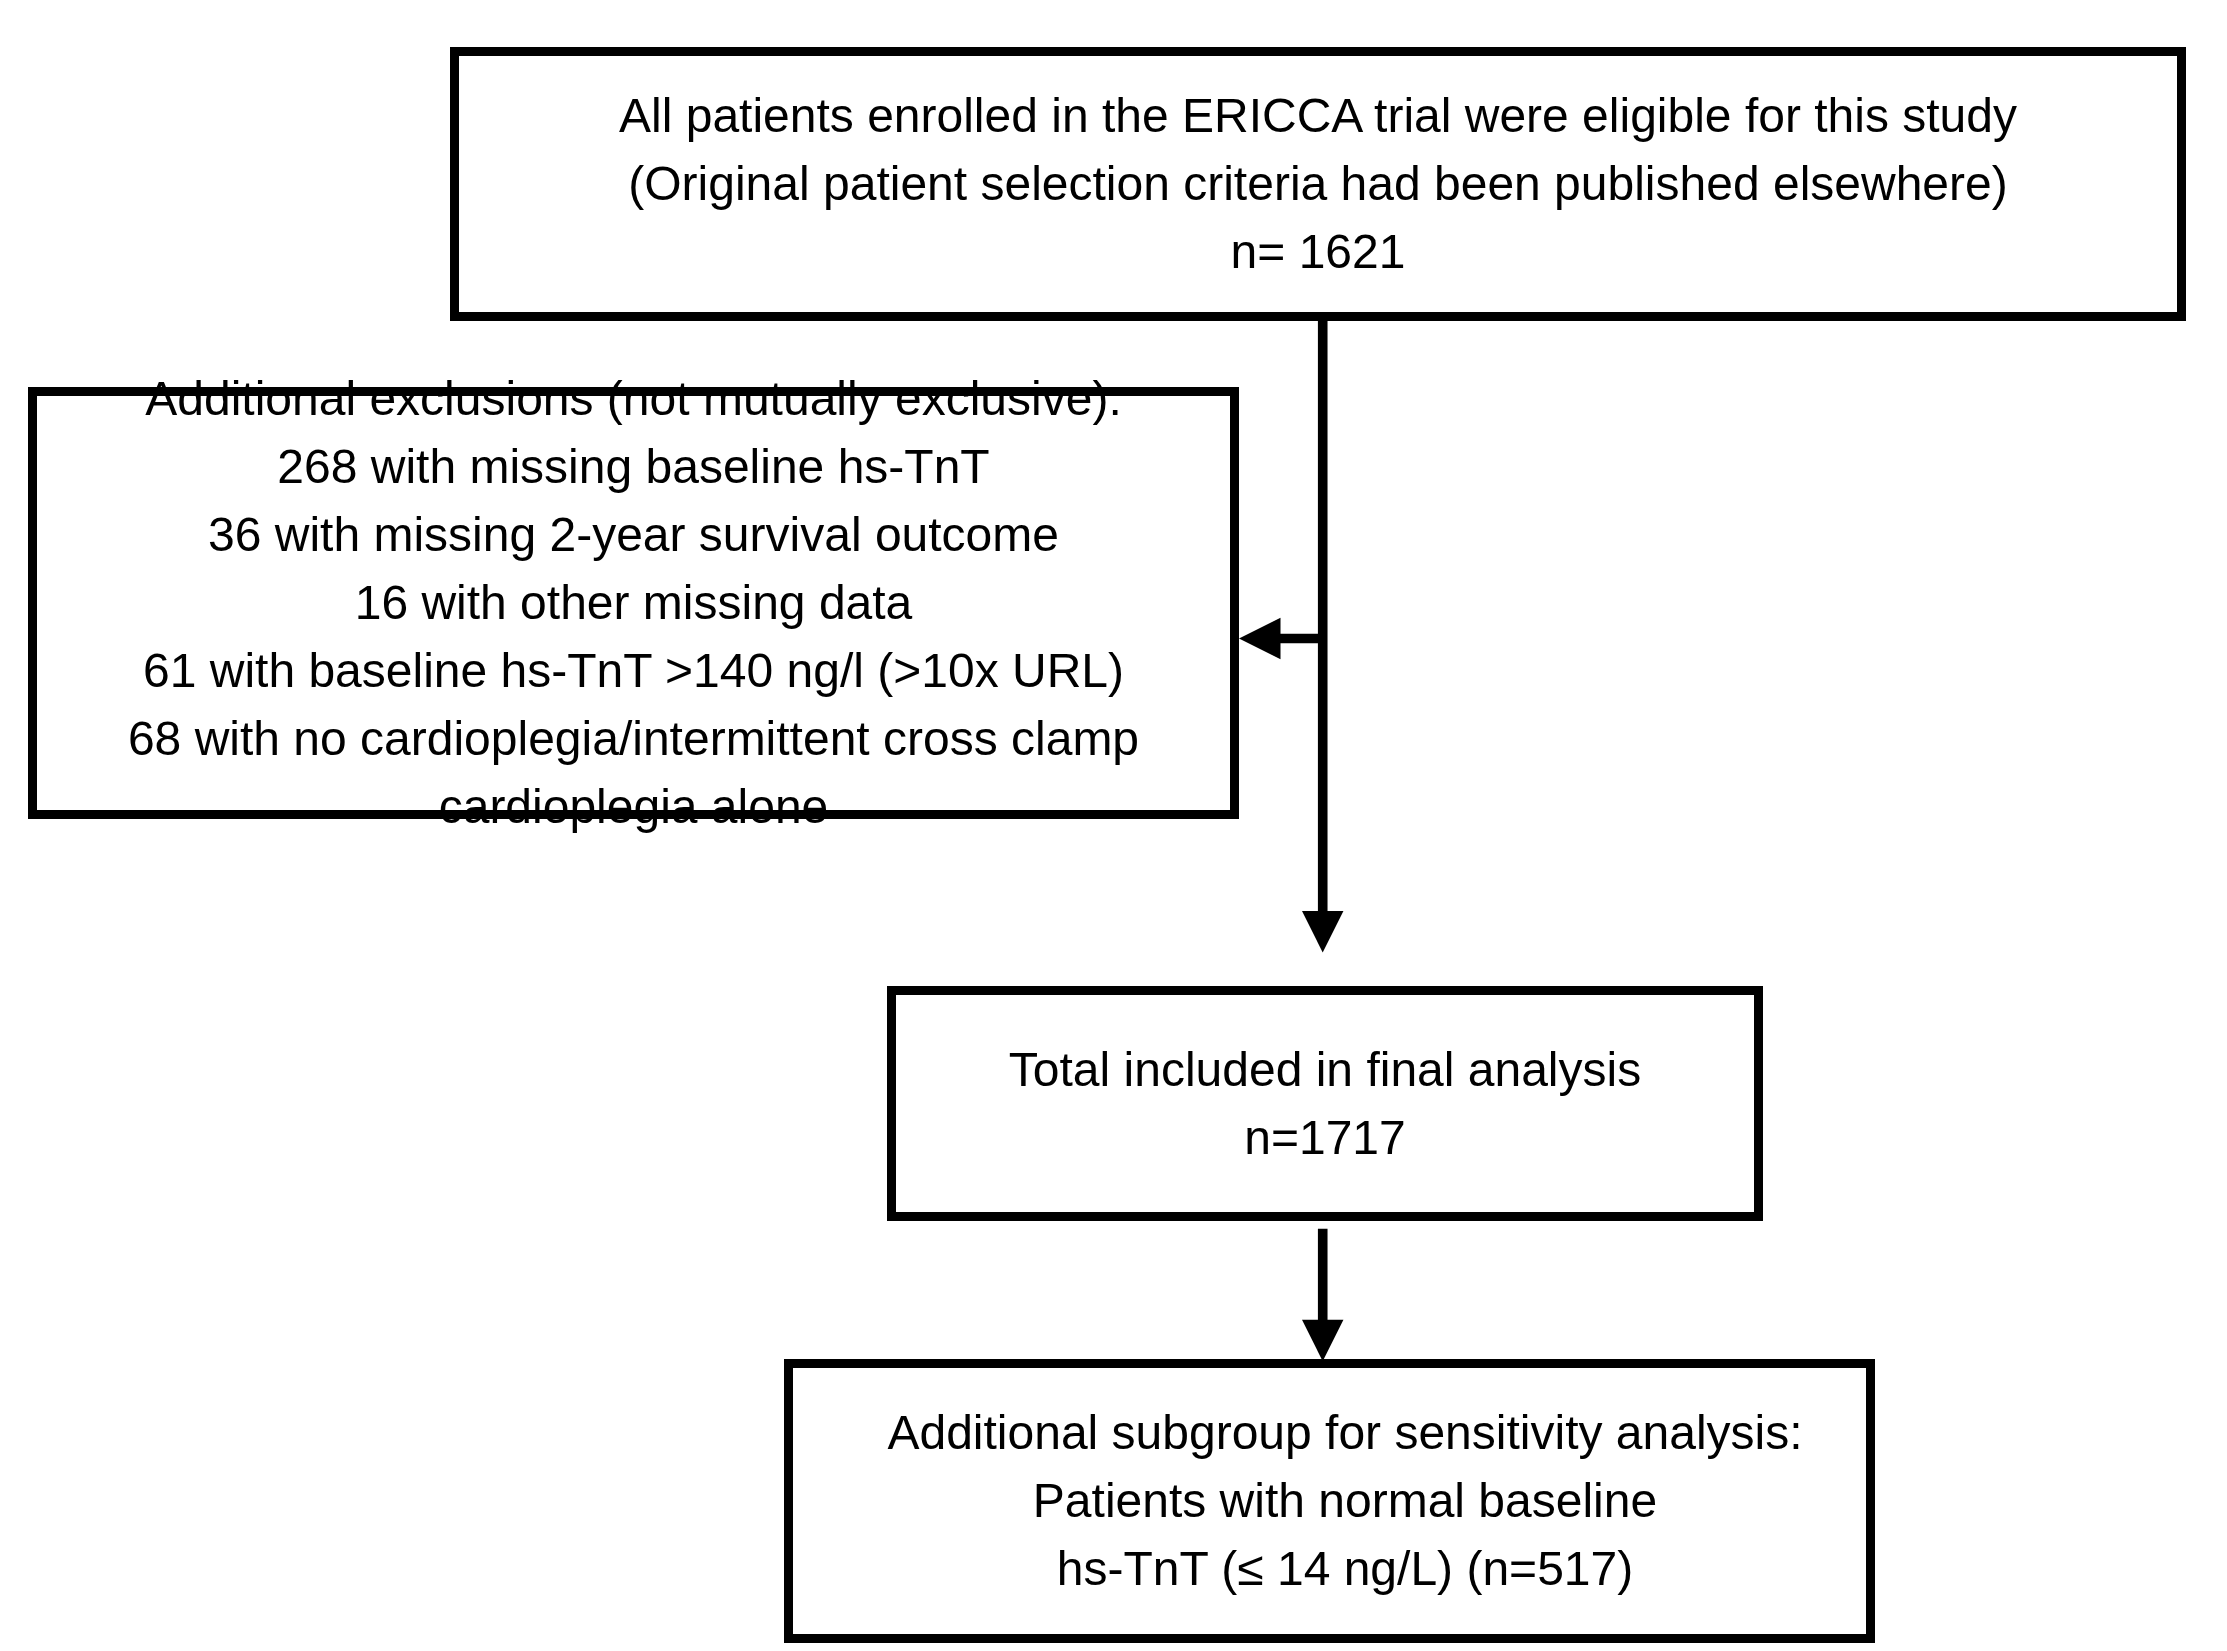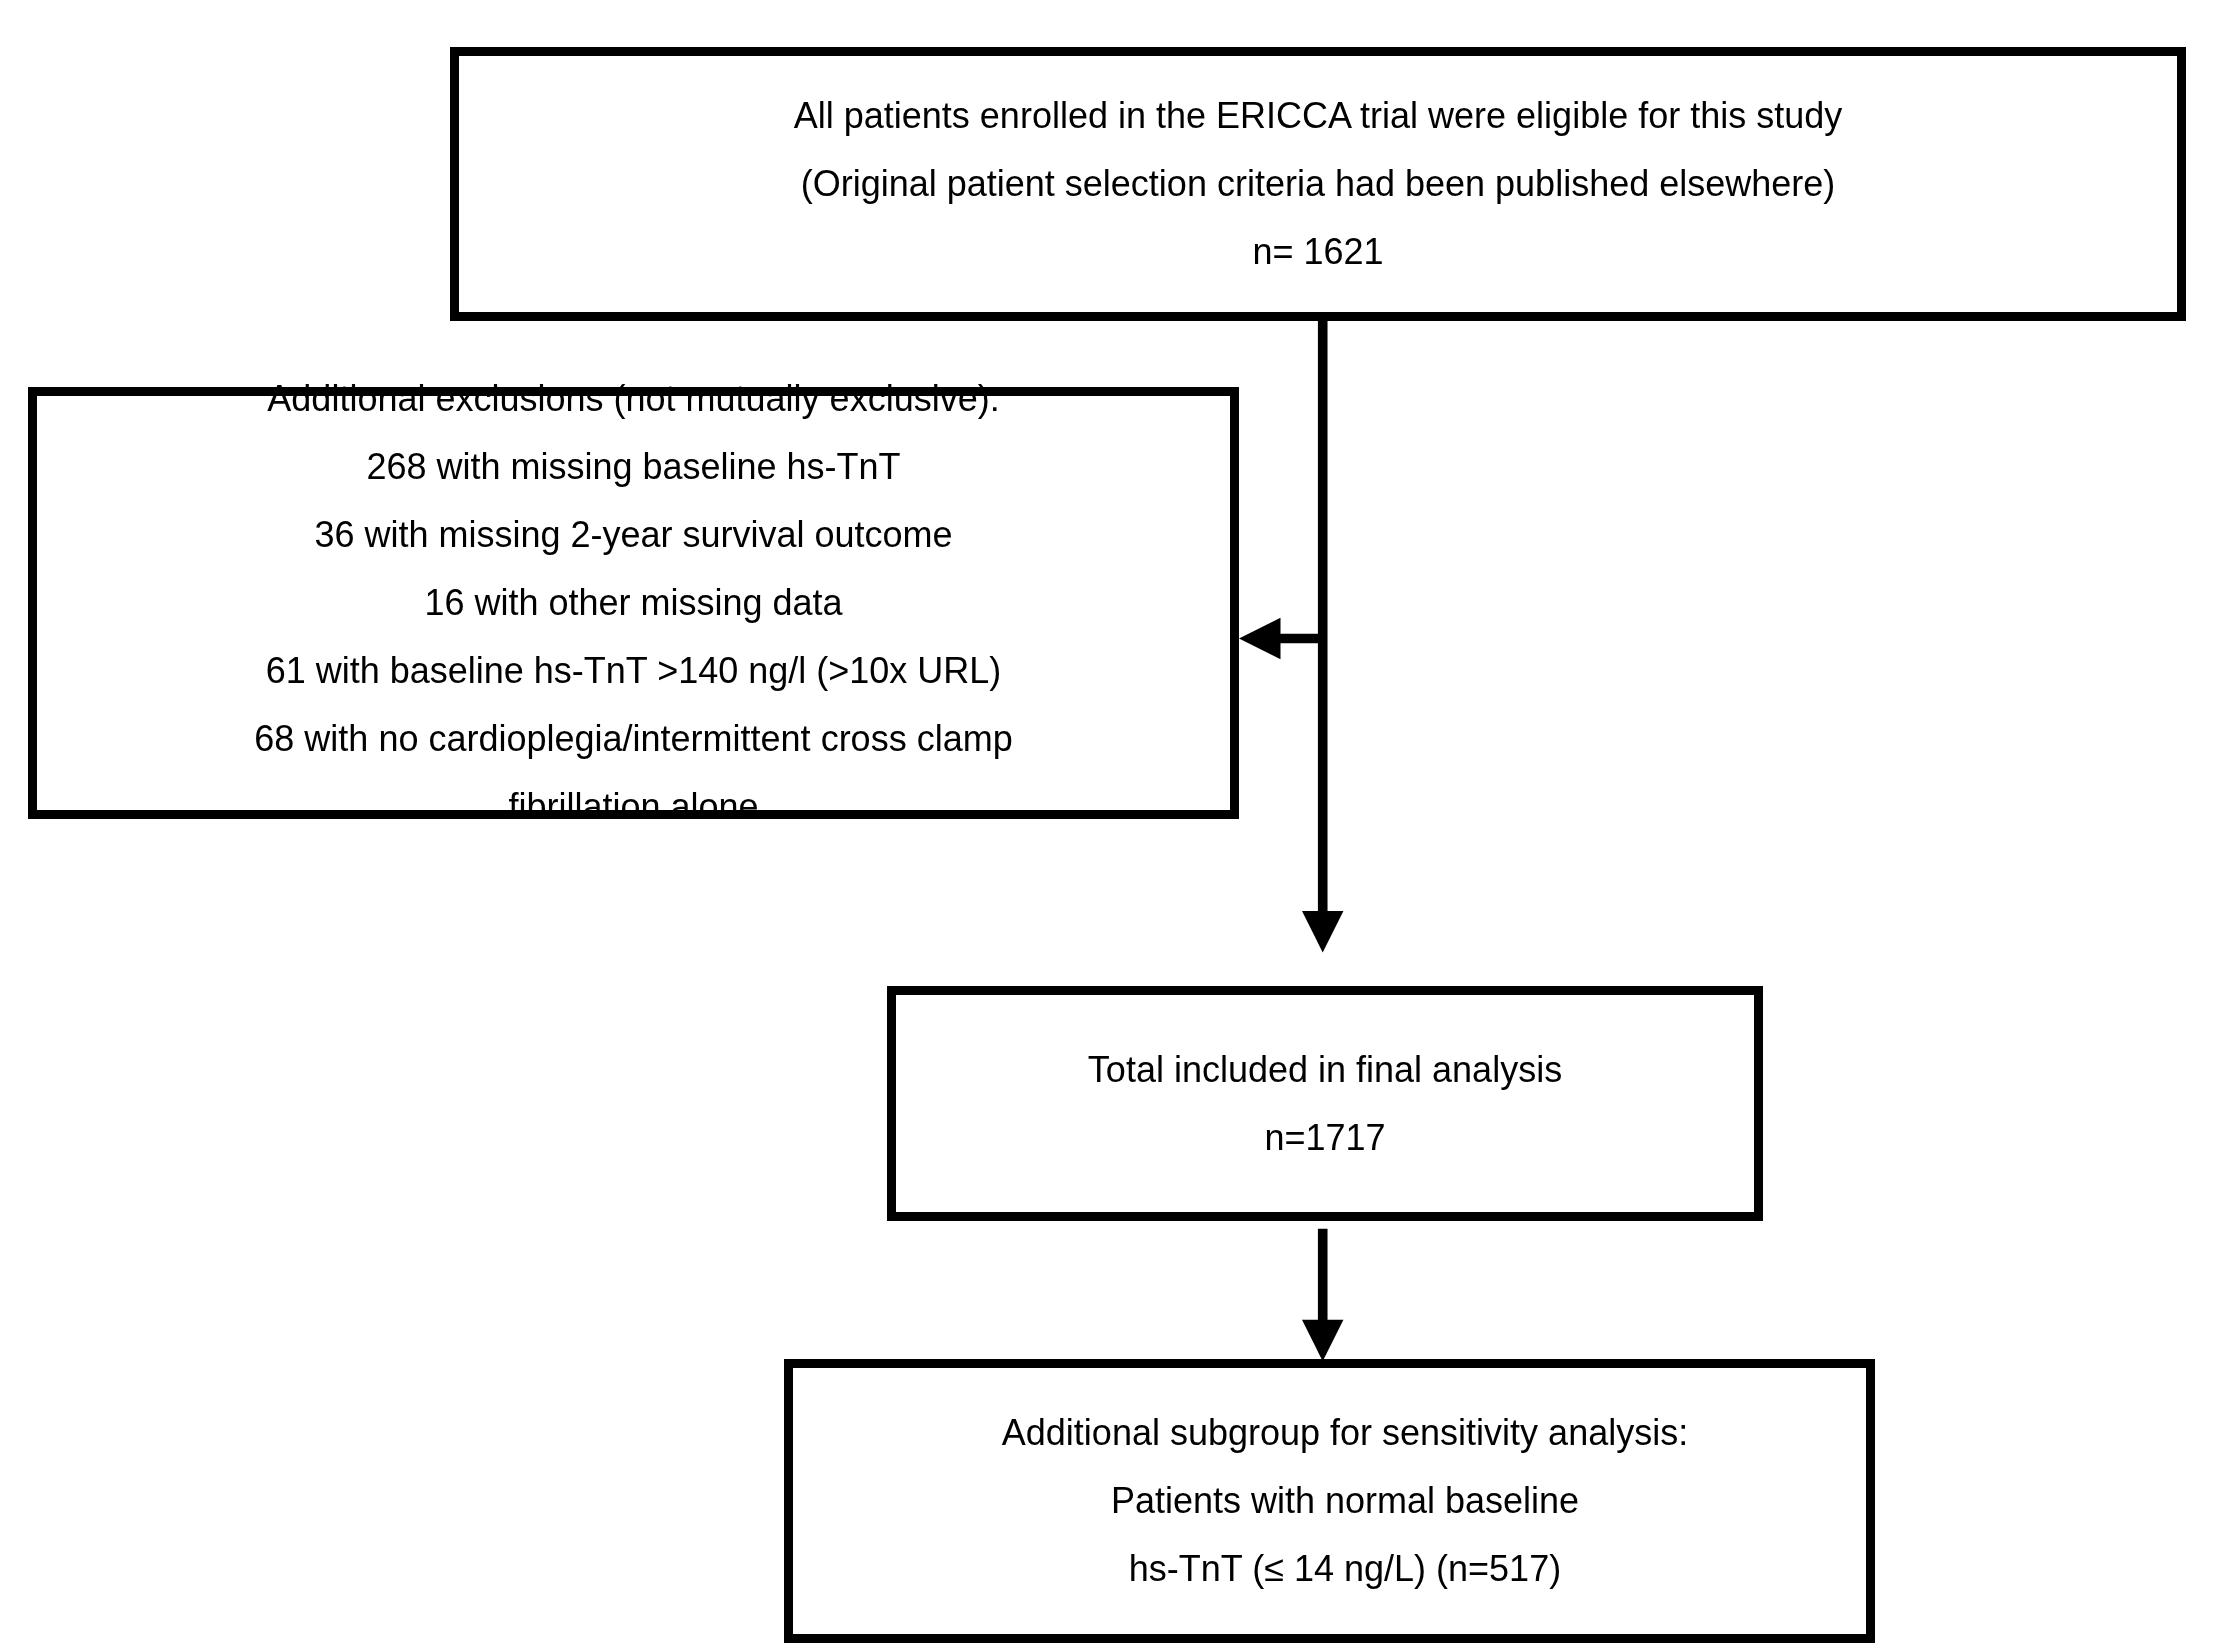--- a/index.html
+++ b/index.html
@@ -27,21 +27,21 @@
     box-sizing: border-box;
     border: 9.6px solid #000000;
     background: #ffffff;
     display: flex;
     flex-direction: column;
     justify-content: center;
     align-items: center;
     text-align: center;
   }
   .box .line {
-    font-size: 36px;
+    font-size: 48px;
     line-height: 68px;
     white-space: nowrap;
     color: #000000;
   }
   .box-eligible   { left: 450px;  top: 47px;   width: 1736px; height: 274px; }
   .box-exclusions { left: 28px;   top: 387px;  width: 1211px; height: 432px; }
   .box-final      { left: 887px; top: 986px; width: 876px; height: 235px; }
   .box-subgroup   { left: 784px; top: 1359px; width: 1091px; height: 284px; padding-left: 31px; }
 </style>
 </head>
@@ -67,21 +67,21 @@
     <div class="line">n= 1621</div>
   </div>
 
   <div class="box box-exclusions">
     <div class="line">Additional exclusions (not mutually exclusive):</div>
     <div class="line">268 with missing baseline hs-TnT</div>
     <div class="line">36 with missing 2-year survival outcome</div>
     <div class="line">16 with other missing data</div>
     <div class="line">61 with baseline hs-TnT &gt;140 ng/l (&gt;10x URL)</div>
     <div class="line">68 with no cardioplegia/intermittent cross clamp</div>
-    <div class="line">fibrillation alone</div>
+    <div class="line">cardioplegia alone</div>
   </div>
 
   <div class="box box-final">
     <div class="line">Total included in final analysis</div>
     <div class="line">n=1717</div>
   </div>
 
   <div class="box box-subgroup">
     <div class="line">Additional subgroup for sensitivity analysis:</div>
     <div class="line">Patients with normal baseline</div>

